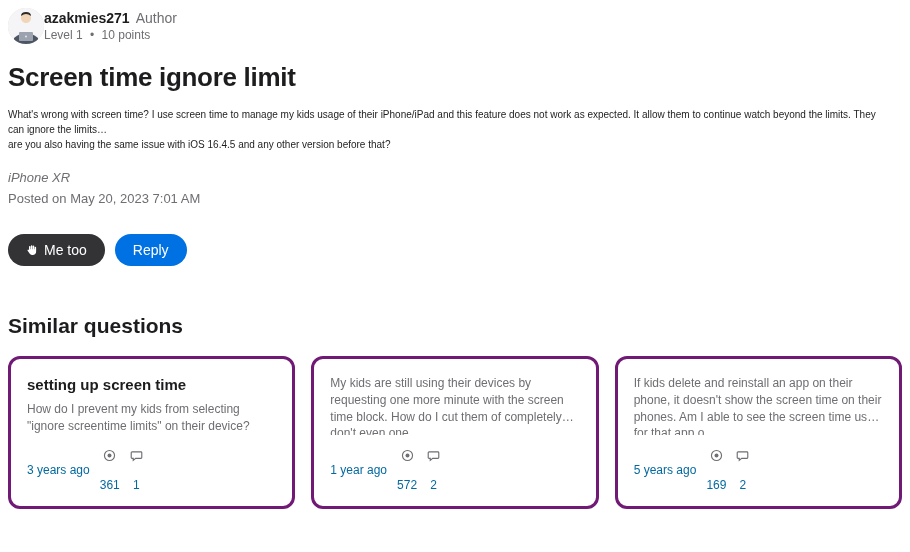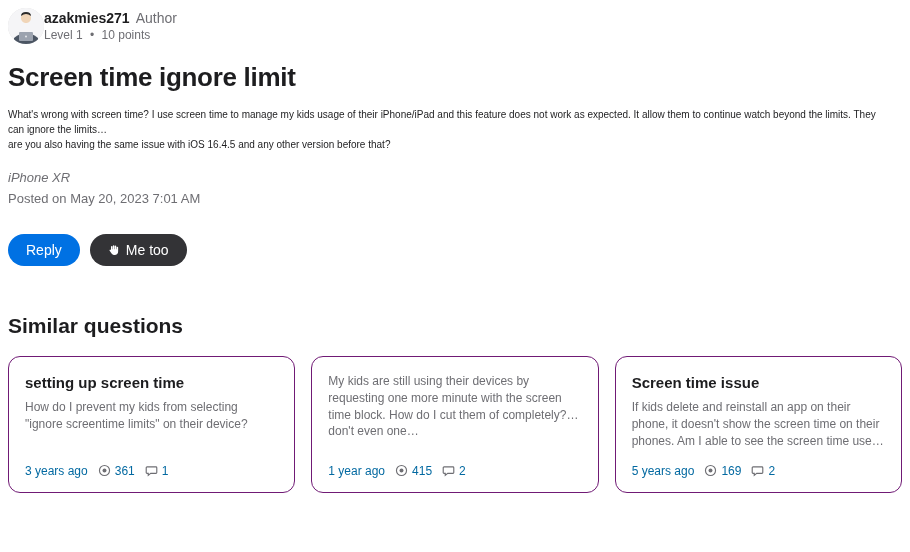--- a/index.html
+++ b/index.html
@@ -33,40 +33,40 @@
     border: none; border-radius: 18px; padding: 8px 18px;
     font-size: 14px; font-weight: 500; cursor: pointer;
     display: inline-flex; align-items: center; gap: 6px;
   }
   .btn-reply { background: #0071e3; color: #fff; }
   .btn-metoo { background: #333336; color: #fff; }
   .btn-metoo svg { width: 12px; height: 12px; }
   .similar-heading { font-size: 21px; font-weight: 600; margin-top: 48px; }
   .cards { display: flex; gap: 16px; margin-top: 18px; }
   .card {
-    flex: 1; border: 1px solid #701a75; border-radius: 12px;
+    flex: 1; border: 3px solid #701a75; border-radius: 12px;
     padding: 16px 16px 14px 16px;
     display: flex; flex-direction: column;
   }
   .card-title {
     font-size: 15px; font-weight: 600; color: #1d1d1f;
     line-height: 1.35; margin-bottom: 6px;
     display: -webkit-box; -webkit-line-clamp: 2; -webkit-box-orient: vertical;
     overflow: hidden;
   }
   .card-snippet {
     font-size: 12px; color: #6e6e73; line-height: 1.4;
     display: -webkit-box; -webkit-line-clamp: 3; -webkit-box-orient: vertical;
     overflow: hidden; flex: 1;
   }
   .card-meta {
     display: flex; align-items: center; gap: 10px;
     margin-top: 14px; font-size: 12px; color: #0369a1;
   }
-  .card-meta .stat { display: inline-flex; align-items: center; gap: 4px; }
+  .card-meta .stat { display: inline-flex; align-items: center; gap: 16px; flex-direction: column; }
   .card-meta svg { width: 13px; height: 13px; }
 </style>
 </head>
 <body>
 
 <div class="author-row">
   <div class="avatar">
     <svg viewBox="0 0 36 36">
       <rect width="36" height="36" fill="#f5f5f7"></rect>
       <path d="M18 5 c3 0 5 2.2 5 5 s-2 5-5 5-5-2.2-5-5 2-5 5-5z" fill="#f0d5b8"></path>
@@ -93,27 +93,27 @@
 
 <div class="body-text">
   <span>What's wrong with screen time? I use screen time to manage my kids usage of their iPhone/iPad and this feature does not work as expected. It allow them to continue watch beyond the limits. They can ignore the limits…</span><br>
   <span>are you also having the same issue with iOS 16.4.5 and any other version before that?</span>
 </div>
 
 <div class="device">iPhone XR</div>
 <div class="posted">Posted on May 20, 2023 7:01 AM</div>
 
 <div class="actions">
-  <button class="btn btn-reply">Reply</button>
   <button class="btn btn-metoo">
     <svg viewBox="0 0 16 16">
       <path fill="#fff" d="M4 8V3.5a1 1 0 0 1 2 0V7h.5V2.5a1 1 0 0 1 2 0V7h.5V3a1 1 0 0 1 2 0v4h.5V4.5a1 1 0 0 1 2 0V10c0 2.8-1.8 4.5-4.7 4.5-1.7 0-3-.7-4-2l-2.6-3.4a1 1 0 0 1 1.6-1.2L4 8z"></path>
     </svg>
     <span>Me too</span>
   </button>
+  <button class="btn btn-reply">Reply</button>
 </div>
 
 <h2 class="similar-heading">Similar questions</h2>
 
 <div class="cards" id="cards">
     <div class="card">
       <div class="card-title">setting up screen time</div>
       <div class="card-snippet">How do I prevent my kids from selecting "ignore screentime limits" on their device?</div>
       <div class="card-meta">
         <span>3 years ago</span>
@@ -134,32 +134,31 @@
     </div>
     <div class="card">
       <div class="card-snippet">My kids are still using their devices by requesting one more minute with the screen time block. How do I cut them of completely? I don't even one…</div>
       <div class="card-meta">
         <span>1 year ago</span>
         <span class="stat">
           <svg viewBox="0 0 16 16">
             <circle cx="8" cy="8" r="6.2" fill="none" stroke="#6e6e73" stroke-width="1.4"></circle>
             <circle cx="8" cy="8" r="2.4" fill="#6e6e73"></circle>
           </svg>
-          <span>415</span>
+          <span>572</span>
         </span>
         <span class="stat">
           <svg viewBox="0 0 16 16">
             <path fill="none" stroke="#6e6e73" stroke-width="1.4" d="M2.5 3.5h11a1 1 0 0 1 1 1v6a1 1 0 0 1-1 1H7l-3 2.5V11.5H2.5a1 1 0 0 1-1-1v-6a1 1 0 0 1 1-1z"></path>
           </svg>
           <span>2</span>
         </span>
       </div>
     </div>
     <div class="card">
-      <div class="card-title">Screen time issue</div>
       <div class="card-snippet">If kids delete and reinstall an app on their phone, it doesn't show the screen time on their phones. Am I able to see the screen time used for that app o…</div>
       <div class="card-meta">
         <span>5 years ago</span>
         <span class="stat">
           <svg viewBox="0 0 16 16">
             <circle cx="8" cy="8" r="6.2" fill="none" stroke="#6e6e73" stroke-width="1.4"></circle>
             <circle cx="8" cy="8" r="2.4" fill="#6e6e73"></circle>
           </svg>
           <span>169</span>
         </span>

